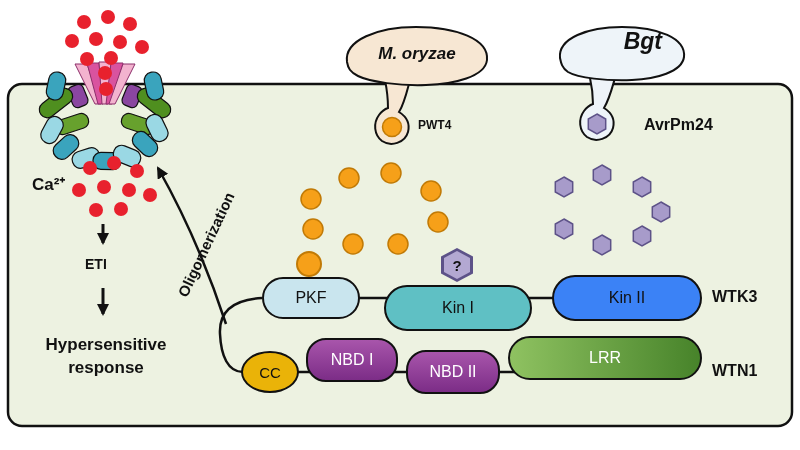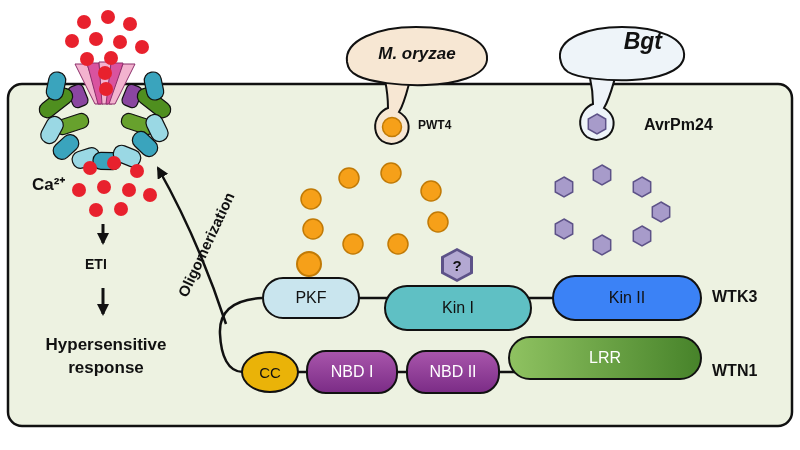--- a/index.html
+++ b/index.html
@@ -183,21 +183,21 @@
 <div class="effector-circle" style="left:296px;top:251px"></div>
 
 <div class="hex-outer" style="left:441px;top:248px">
   <div class="hex-shadow"></div>
   <div class="hex-fill"></div>
   <div class="hex-q">?</div>
 </div>
 
 <div class="domain" style="left:241px;top:351px;width:58px;height:42px;border-radius:50%;background:#eab308;font-size:15px">CC</div>
 
-<div class="domain" style="left:306px;top:350px;width:92px;height:44px;border-radius:20px;
+<div class="domain" style="left:306px;top:338px;width:92px;height:44px;border-radius:20px;
             background:linear-gradient(180deg,#a855ab 0%,#7c2d87 100%);color:#fff">NBD I</div>
 
 <div class="domain" style="left:406px;top:350px;width:94px;height:44px;border-radius:20px;
             background:linear-gradient(180deg,#a855ab 0%,#7c2d87 100%);color:#fff">NBD II</div>
 
 <div class="domain" style="left:508px;top:336px;width:194px;height:44px;border-radius:22px;
             background:linear-gradient(90deg,#8fc261 0%,#47832a 100%);color:#fff">LRR</div>
 
 <div class="label" style="left:712px;top:362px;font-size:16px">WTN1</div>
 

